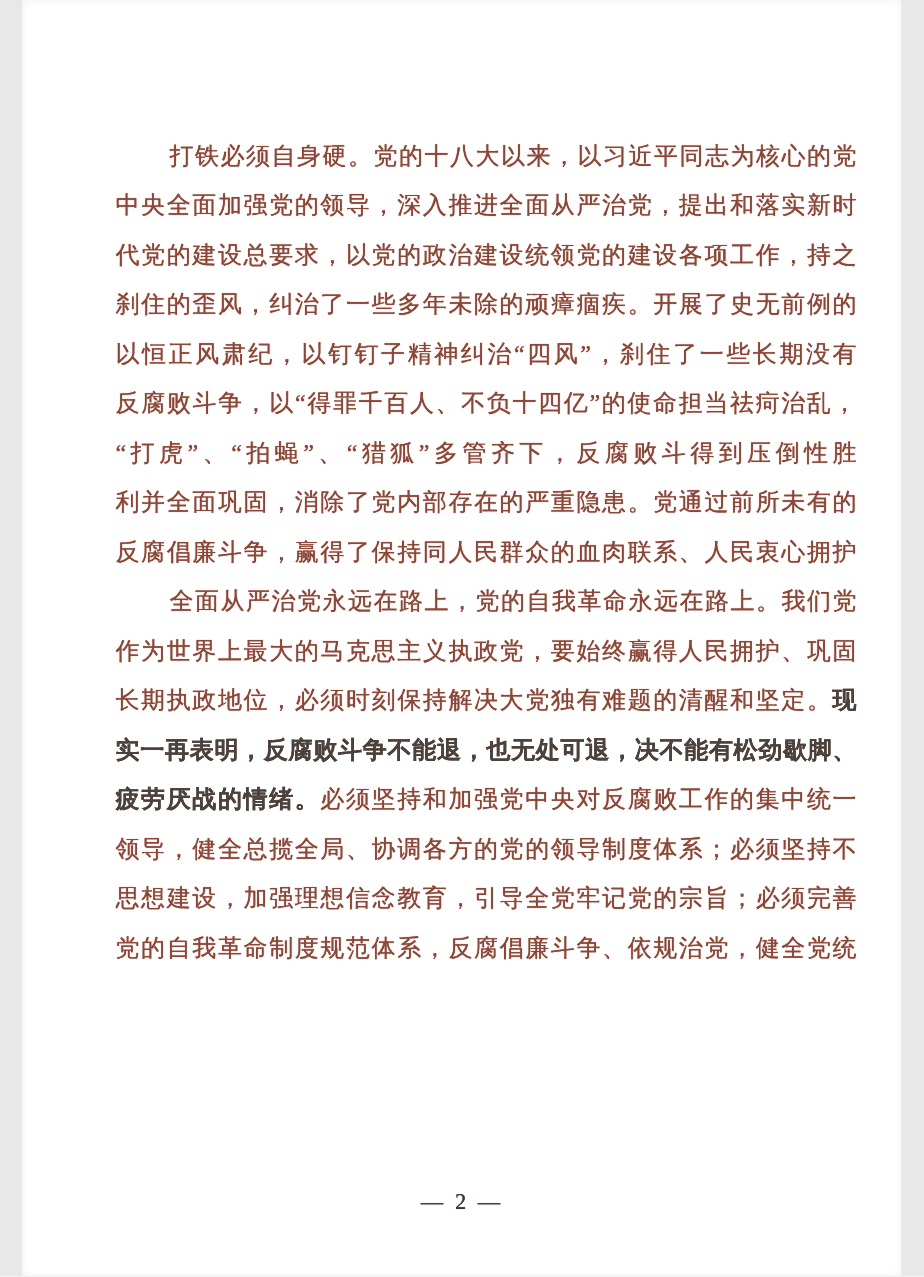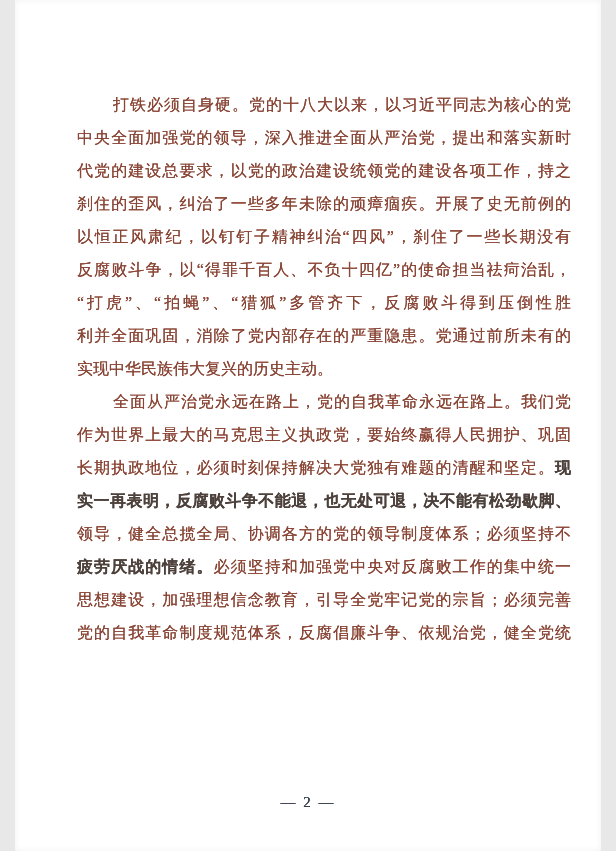--- a/index.html
+++ b/index.html
@@ -62,24 +62,24 @@
 <div class="page">
   <div class="doc-body" id="doc-body">
       <div class="line indent"><span class="seg-regular">打铁必须自身硬。党的十八大以来，以习近平同志为核心的党</span></div>
       <div class="line"><span class="seg-regular">中央全面加强党的领导，深入推进全面从严治党，提出和落实新时</span></div>
       <div class="line"><span class="seg-regular">代党的建设总要求，以党的政治建设统领党的建设各项工作，持之</span></div>
       <div class="line"><span class="seg-regular">刹住的歪风，纠治了一些多年未除的顽瘴痼疾。开展了史无前例的</span></div>
       <div class="line"><span class="seg-regular">以恒正风肃纪，以钉钉子精神纠治“四风”，刹住了一些长期没有</span></div>
       <div class="line"><span class="seg-regular">反腐败斗争，以“得罪千百人、不负十四亿”的使命担当祛疴治乱，</span></div>
       <div class="line"><span class="seg-regular">“打虎”、“拍蝇”、“猎狐”多管齐下，反腐败斗得到压倒性胜</span></div>
       <div class="line"><span class="seg-regular">利并全面巩固，消除了党内部存在的严重隐患。党通过前所未有的</span></div>
-      <div class="line no-just"><span class="seg-regular">实现中华民族伟大复兴的历史主动。</span></div>
+      <div class="line"><span class="seg-regular">反腐倡廉斗争，赢得了保持同人民群众的血肉联系、人民衷心拥护</span></div>
       <div class="line indent"><span class="seg-regular">全面从严治党永远在路上，党的自我革命永远在路上。我们党</span></div>
       <div class="line"><span class="seg-regular">作为世界上最大的马克思主义执政党，要始终赢得人民拥护、巩固</span></div>
       <div class="line"><span class="seg-regular">长期执政地位，必须时刻保持解决大党独有难题的清醒和坚定。</span><span class="seg-bold">现</span></div>
       <div class="line"><span class="seg-bold">实一再表明，反腐败斗争不能退，也无处可退，决不能有松劲歇脚、</span></div>
+      <div class="line"><span class="seg-bold">疲劳厌战的情绪。</span><span class="seg-regular">必须坚持和加强党中央对反腐败工作的集中统一</span></div>
       <div class="line"><span class="seg-regular">领导，健全总揽全局、协调各方的党的领导制度体系；必须坚持不</span></div>
-      <div class="line"><span class="seg-bold">疲劳厌战的情绪。</span><span class="seg-regular">必须坚持和加强党中央对反腐败工作的集中统一</span></div>
       <div class="line"><span class="seg-regular">思想建设，加强理想信念教育，引导全党牢记党的宗旨；必须完善</span></div>
       <div class="line"><span class="seg-regular">党的自我革命制度规范体系，反腐倡廉斗争、依规治党，健全党统</span></div>
     </div>
   <div class="page-number">— 2 —</div>
 </div>
 
 </body></html>

